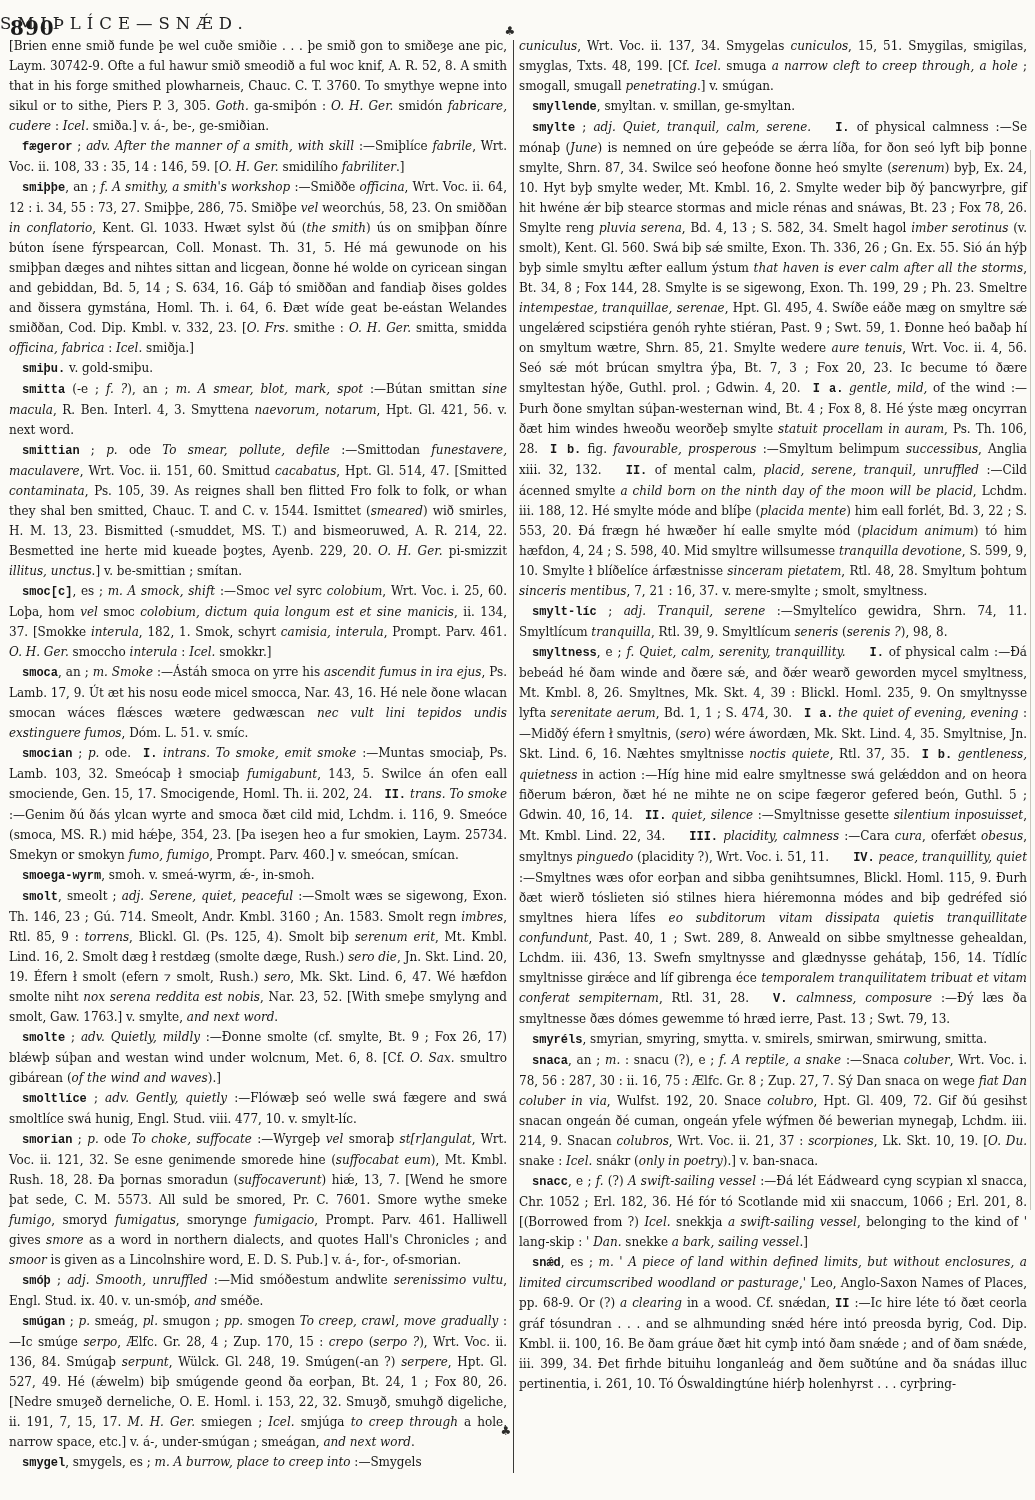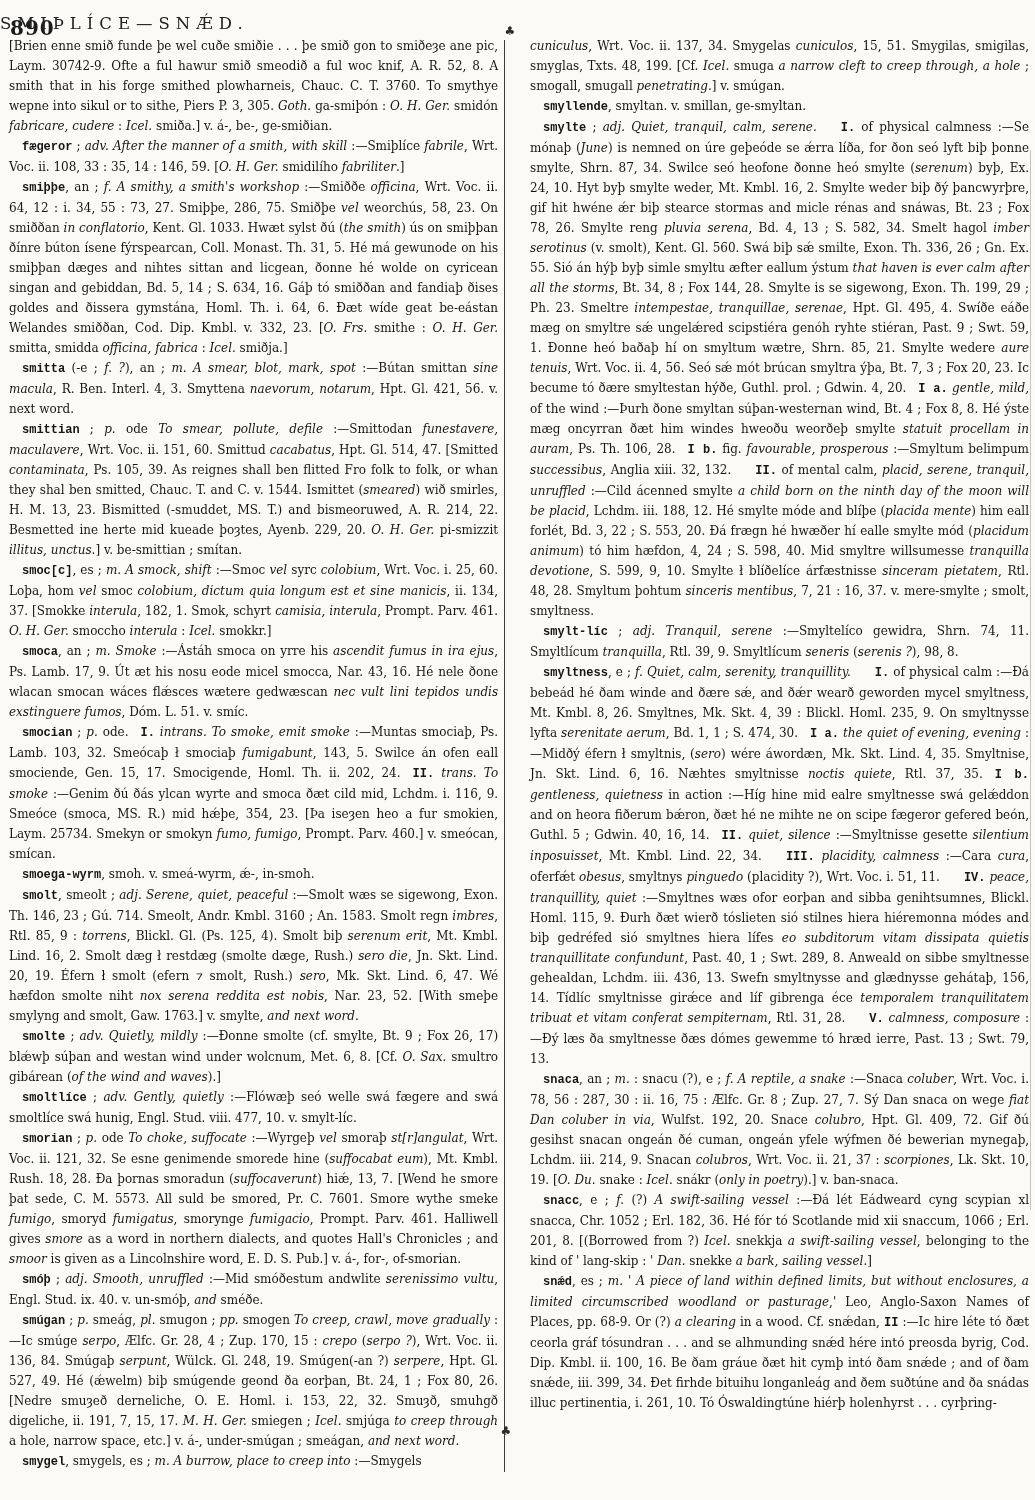--- a/index.html
+++ b/index.html
@@ -28,21 +28,21 @@
     padding:6px 6px 0 9px;
     position:relative;
   }
   .col{
     font-size:12px;
     line-height:20px;
     text-align:justify;
     color:#161616;
   }
   .col.left{width:498px;}
-  .col.right{width:508px;margin-left:20px;}
+  .col.right{width:508px;}
   .rule{
     width:1px;
     background:#3a3a38;
     margin:4px 5px 0 6px;
     align-self:stretch;
     min-height:1388px;
   }
   p.entry{margin:0;text-indent:13px;}
   p.entry.noindent{text-indent:0;}
   .b{font-weight:bold;font-family:Liberation Mono, monospace;}
@@ -68,20 +68,21 @@
     <span class="title">SMIÞLÍCE—SNǼD.</span>
   </div>
 
   <div class="orn top">♣</div>
 
   <div class="columns">
     <div class="col left">
         <p class="entry noindent"><span>[Brien enne smið funde þe wel cuðe smiðie . . . þe smið gon to smiðeȝe ane pic, Laym. 30742-9.  Ofte a ful hawur smið smeodið a ful woc knif, A. R. 52, 8.  A smith that in his forge smithed plowharneis, Chauc. C. T. 3760.  To smythye wepne into sikul or to sithe, Piers P. 3, 305.  </span><span class="i">Goth.</span><span> ga-smiþón : </span><span class="i">O. H. Ger.</span><span> smidón </span><span class="i">fabricare, cudere</span><span> : </span><span class="i">Icel.</span><span> smiða.]  v. á-, be-, ge-smiðian.</span></p>
         <p class="entry"><span class="b">fægeror</span><span> ; </span><span class="i">adv. After the manner of a smith, with skill</span><span> :—Smiþlíce </span><span class="i">fabrile</span><span>, Wrt. Voc. ii. 108, 33 : 35, 14 : 146, 59.  [</span><span class="i">O. H. Ger.</span><span> smidilího </span><span class="i">fabriliter</span><span>.]</span></p>
         <p class="entry"><span class="b">smiþþe</span><span>, an ; </span><span class="i">f. A smithy, a smith's workshop</span><span> :—Smiððe </span><span class="i">officina</span><span>, Wrt. Voc. ii. 64, 12 : i. 34, 55 : 73, 27.  Smiþþe, 286, 75.  Smiðþe </span><span class="i">vel</span><span> weorchús, 58, 23.  On smiððan </span><span class="i">in conflatorio</span><span>, Kent. Gl. 1033.  Hwæt sylst ðú (</span><span class="i">the smith</span><span>) ús on smiþþan ðínre búton ísene fýrspearcan, Coll. Monast. Th. 31, 5.  Hé má gewunode on his smiþþan dæges and nihtes sittan and licgean, ðonne hé wolde on cyricean singan and gebiddan, Bd. 5, 14 ; S. 634, 16.  Gáþ tó smiððan and fandiaþ ðises goldes and ðissera gymstána, Homl. Th. i. 64, 6.  Ðæt wíde geat be-eástan Welandes smiððan, Cod. Dip. Kmbl. v. 332, 23.  [</span><span class="i">O. Frs.</span><span> smithe : </span><span class="i">O. H. Ger.</span><span> smitta, smidda </span><span class="i">officina, fabrica</span><span> : </span><span class="i">Icel.</span><span> smiðja.]</span></p>
+        <p class="entry"><span class="b">smiþu.</span><span>  v. gold-smiþu.</span></p>
         <p class="entry"><span class="b">smitta</span><span> (-e ; </span><span class="i">f. ?</span><span>), an ; </span><span class="i">m. A smear, blot, mark, spot</span><span> :—Bútan smittan </span><span class="i">sine macula</span><span>, R. Ben. Interl. 4, 3.  Smyttena </span><span class="i">naevorum, notarum</span><span>, Hpt. Gl. 421, 56.  v. next word.</span></p>
         <p class="entry"><span class="b">smittian</span><span> ; </span><span class="i">p.</span><span> ode </span><span class="i">To smear, pollute, defile</span><span> :—Smittodan </span><span class="i">funestavere, maculavere</span><span>, Wrt. Voc. ii. 151, 60.  Smittud </span><span class="i">cacabatus</span><span>, Hpt. Gl. 514, 47.  [Smitted </span><span class="i">contaminata</span><span>, Ps. 105, 39.  As reignes shall ben flitted Fro folk to folk, or whan they shal ben smitted, Chauc. T. and C. v. 1544.  Ismittet (</span><span class="i">smeared</span><span>) wið smirles, H. M. 13, 23.  Bismitted (-smuddet, MS. T.) and bismeoruwed, A. R. 214, 22.  Besmetted ine herte mid kueade þoȝtes, Ayenb. 229, 20.  </span><span class="i">O. H. Ger.</span><span> pi-smizzit </span><span class="i">illitus, unctus</span><span>.] v. be-smittian ; smítan.</span></p>
         <p class="entry"><span class="b">smoc[c]</span><span>, es ; </span><span class="i">m. A smock, shift</span><span> :—Smoc </span><span class="i">vel</span><span> syrc </span><span class="i">colobium</span><span>, Wrt. Voc. i. 25, 60.  Loþa, hom </span><span class="i">vel</span><span> smoc </span><span class="i">colobium, dictum quia longum est et sine manicis</span><span>, ii. 134, 37.  [Smokke </span><span class="i">interula</span><span>, 182, 1.  Smok, schyrt </span><span class="i">camisia, interula</span><span>, Prompt. Parv. 461.  </span><span class="i">O. H. Ger.</span><span> smoccho </span><span class="i">interula</span><span> : </span><span class="i">Icel.</span><span> smokkr.]</span></p>
         <p class="entry"><span class="b">smoca</span><span>, an ; </span><span class="i">m. Smoke</span><span> :—Ástáh smoca on yrre his </span><span class="i">ascendit fumus in ira ejus</span><span>, Ps. Lamb. 17, 9.  Út æt his nosu eode micel smocca, Nar. 43, 16.  Hé nele ðone wlacan smocan wáces flǽsces wætere gedwæscan </span><span class="i">nec vult lini tepidos undis exstinguere fumos</span><span>, Dóm. L. 51.  v. smíc.</span></p>
         <p class="entry"><span class="b">smocian</span><span> ; </span><span class="i">p.</span><span> ode. </span><span class="b">I.</span><span> </span><span class="i">intrans. To smoke, emit smoke</span><span> :—Muntas smociaþ, Ps. Lamb. 103, 32.  Smeócaþ ł smociaþ </span><span class="i">fumigabunt</span><span>, 143, 5.  Swilce án ofen eall smociende, Gen. 15, 17.  Smocigende, Homl. Th. ii. 202, 24. </span><span class="b">II.</span><span> </span><span class="i">trans. To smoke</span><span> :—Genim ðú ðás ylcan wyrte and smoca ðæt cild mid, Lchdm. i. 116, 9.  Smeóce (smoca, MS. R.) mid hǽþe, 354, 23.  [Þa iseȝen heo a fur smokien, Laym. 25734.  Smekyn or smokyn </span><span class="i">fumo, fumigo</span><span>, Prompt. Parv. 460.]  v. smeócan, smícan.</span></p>
         <p class="entry"><span class="b">smoega-wyrm</span><span>, smoh.  v. smeá-wyrm, ǽ-, in-smoh.</span></p>
         <p class="entry"><span class="b">smolt</span><span>, smeolt ; </span><span class="i">adj. Serene, quiet, peaceful</span><span> :—Smolt wæs se sigewong, Exon. Th. 146, 23 ; Gú. 714.  Smeolt, Andr. Kmbl. 3160 ; An. 1583.  Smolt regn </span><span class="i">imbres</span><span>, Rtl. 85, 9 : </span><span class="i">torrens</span><span>, Blickl. Gl. (Ps. 125, 4).  Smolt biþ </span><span class="i">serenum erit</span><span>, Mt. Kmbl. Lind. 16, 2.  Smolt dæg ł restdæg (smolte dæge, Rush.) </span><span class="i">sero die</span><span>, Jn. Skt. Lind. 20, 19.  Éfern ł smolt (efern ⁊ smolt, Rush.) </span><span class="i">sero</span><span>, Mk. Skt. Lind. 6, 47.  Wé hæfdon smolte niht </span><span class="i">nox serena reddita est nobis</span><span>, Nar. 23, 52.  [With smeþe smylyng and smolt, Gaw. 1763.]  v. smylte, </span><span class="i">and next word</span><span>.</span></p>
         <p class="entry"><span class="b">smolte</span><span> ; </span><span class="i">adv. Quietly, mildly</span><span> :—Ðonne smolte (cf. smylte, Bt. 9 ; Fox 26, 17) blǽwþ súþan and westan wind under wolcnum, Met. 6, 8.  [Cf. </span><span class="i">O. Sax.</span><span> smultro gibárean (</span><span class="i">of the wind and waves</span><span>).]</span></p>
         <p class="entry"><span class="b">smoltlíce</span><span> ; </span><span class="i">adv. Gently, quietly</span><span> :—Flówæþ seó welle swá fægere and swá smoltlíce swá hunig, Engl. Stud. viii. 477, 10.  v. smylt-líc.</span></p>
         <p class="entry"><span class="b">smorian</span><span> ; </span><span class="i">p.</span><span> ode </span><span class="i">To choke, suffocate</span><span> :—Wyrgeþ </span><span class="i">vel</span><span> smoraþ </span><span class="i">st[r]angulat</span><span>, Wrt. Voc. ii. 121, 32.  Se esne genimende smorede hine (</span><span class="i">suffocabat eum</span><span>), Mt. Kmbl. Rush. 18, 28.  Ða þornas smoradun (</span><span class="i">suffocaverunt</span><span>) hiǽ, 13, 7.  [Wend he smore þat sede, C. M. 5573.  All suld be smored, Pr. C. 7601.  Smore wythe smeke </span><span class="i">fumigo</span><span>, smoryd </span><span class="i">fumigatus</span><span>, smorynge </span><span class="i">fumigacio</span><span>, Prompt. Parv. 461.  Halliwell gives </span><span class="i">smore</span><span> as a word in northern dialects, and quotes Hall's Chronicles ; and </span><span class="i">smoor</span><span> is given as a Lincolnshire word, E. D. S. Pub.]  v. á-, for-, of-smorian.</span></p>
@@ -89,20 +90,21 @@
         <p class="entry"><span class="b">smúgan</span><span> ; </span><span class="i">p.</span><span> smeág, </span><span class="i">pl.</span><span> smugon ; </span><span class="i">pp.</span><span> smogen </span><span class="i">To creep, crawl, move gradually</span><span> :—Ic smúge </span><span class="i">serpo</span><span>, Ælfc. Gr. 28, 4 ; Zup. 170, 15 : </span><span class="i">crepo</span><span> (</span><span class="i">serpo ?</span><span>), Wrt. Voc. ii. 136, 84.  Smúgaþ </span><span class="i">serpunt</span><span>, Wülck. Gl. 248, 19.  Smúgen(-an ?) </span><span class="i">serpere</span><span>, Hpt. Gl. 527, 49.  Hé (ǽwelm) biþ smúgende geond ða eorþan, Bt. 24, 1 ; Fox 80, 26.  [Nedre smuȝeð derneliche, O. E. Homl. i. 153, 22, 32.  Smuȝð, smuhgð digeliche, ii. 191, 7, 15, 17.  </span><span class="i">M. H. Ger.</span><span> smiegen ; </span><span class="i">Icel.</span><span> smjúga </span><span class="i">to creep through</span><span> a hole, narrow space, etc.]  v. á-, under-smúgan ; smeágan, </span><span class="i">and next word</span><span>.</span></p>
         <p class="entry"><span class="b">smygel</span><span>, smygels, es ; </span><span class="i">m. A burrow, place to creep into</span><span> :—Smygels</span></p>
       </div>
     <div class="rule"></div>
     <div class="col right">
         <p class="entry noindent"><span class="i">cuniculus</span><span>, Wrt. Voc. ii. 137, 34.  Smygelas </span><span class="i">cuniculos</span><span>, 15, 51.  Smygilas, smigilas, smyglas, Txts. 48, 199.  [Cf. </span><span class="i">Icel.</span><span> smuga </span><span class="i">a narrow cleft to creep through, a hole</span><span> ; smogall, smugall </span><span class="i">penetrating</span><span>.]  v. smúgan.</span></p>
         <p class="entry"><span class="b">smyllende</span><span>, smyltan.  v. smillan, ge-smyltan.</span></p>
         <p class="entry"><span class="b">smylte</span><span> ; </span><span class="i">adj. Quiet, tranquil, calm, serene.</span><span>  </span><span class="b">I.</span><span> of physical calmness :—Se mónaþ (</span><span class="i">June</span><span>) is nemned on úre geþeóde se ǽrra líða, for ðon seó lyft biþ þonne smylte, Shrn. 87, 34.  Swilce seó heofone ðonne heó smylte (</span><span class="i">serenum</span><span>) byþ, Ex. 24, 10.  Hyt byþ smylte weder, Mt. Kmbl. 16, 2.  Smylte weder biþ ðý þancwyrþre, gif hit hwéne ǽr biþ stearce stormas and micle rénas and snáwas, Bt. 23 ; Fox 78, 26.  Smylte reng </span><span class="i">pluvia serena</span><span>, Bd. 4, 13 ; S. 582, 34.  Smelt hagol </span><span class="i">imber serotinus</span><span> (v. smolt), Kent. Gl. 560.  Swá biþ sǽ smilte, Exon. Th. 336, 26 ; Gn. Ex. 55.  Sió án hýþ byþ simle smyltu æfter eallum ýstum </span><span class="i">that haven is ever calm after all the storms</span><span>, Bt. 34, 8 ; Fox 144, 28.  Smylte is se sigewong, Exon. Th. 199, 29 ; Ph. 23.  Smeltre </span><span class="i">intempestae, tranquillae, serenae</span><span>, Hpt. Gl. 495, 4.  Swíðe eáðe mæg on smyltre sǽ ungelǽred scipstiéra genóh ryhte stiéran, Past. 9 ; Swt. 59, 1.  Ðonne heó baðaþ hí on smyltum wætre, Shrn. 85, 21.  Smylte wedere </span><span class="i">aure tenuis</span><span>, Wrt. Voc. ii. 4, 56.  Seó sǽ mót brúcan smyltra ýþa, Bt. 7, 3 ; Fox 20, 23.  Ic becume tó ðære smyltestan hýðe, Guthl. prol. ; Gdwin. 4, 20. </span><span class="b">I a.</span><span> </span><span class="i">gentle, mild,</span><span> of the wind :—Þurh ðone smyltan súþan-westernan wind, Bt. 4 ; Fox 8, 8.  Hé ýste mæg oncyrran ðæt him windes hweoðu weorðeþ smylte </span><span class="i">statuit procellam in auram</span><span>, Ps. Th. 106, 28. </span><span class="b">I b.</span><span> fig. </span><span class="i">favourable, prosperous</span><span> :—Smyltum belimpum </span><span class="i">successibus</span><span>, Anglia xiii. 32, 132.  </span><span class="b">II.</span><span> of mental calm, </span><span class="i">placid, serene, tranquil, unruffled</span><span> :—Cild ácenned smylte </span><span class="i">a child born on the ninth day of the moon will be placid</span><span>, Lchdm. iii. 188, 12.  Hé smylte móde and blíþe (</span><span class="i">placida mente</span><span>) him eall forlét, Bd. 3, 22 ; S. 553, 20.  Ðá frægn hé hwæðer hí ealle smylte mód (</span><span class="i">placidum animum</span><span>) tó him hæfdon, 4, 24 ; S. 598, 40.  Mid smyltre willsumesse </span><span class="i">tranquilla devotione</span><span>, S. 599, 9, 10.  Smylte ł blíðelíce árfæstnisse </span><span class="i">sinceram pietatem</span><span>, Rtl. 48, 28.  Smyltum þohtum </span><span class="i">sinceris mentibus</span><span>, 7, 21 : 16, 37.  v. mere-smylte ; smolt, smyltness.</span></p>
         <p class="entry"><span class="b">smylt-líc</span><span> ; </span><span class="i">adj. Tranquil, serene</span><span> :—Smyltelíco gewidra, Shrn. 74, 11.  Smyltlícum </span><span class="i">tranquilla</span><span>, Rtl. 39, 9.  Smyltlícum </span><span class="i">seneris</span><span> (</span><span class="i">serenis ?</span><span>), 98, 8.</span></p>
         <p class="entry"><span class="b">smyltness</span><span>, e ; </span><span class="i">f. Quiet, calm, serenity, tranquillity.</span><span>  </span><span class="b">I.</span><span> of physical calm :—Ðá bebeád hé ðam winde and ðære sǽ, and ðǽr wearð geworden mycel smyltness, Mt. Kmbl. 8, 26.  Smyltnes, Mk. Skt. 4, 39 : Blickl. Homl. 235, 9.  On smyltnysse lyfta </span><span class="i">serenitate aerum</span><span>, Bd. 1, 1 ; S. 474, 30. </span><span class="b">I a.</span><span> </span><span class="i">the quiet of evening, evening</span><span> :—Midðý éfern ł smyltnis, (</span><span class="i">sero</span><span>) wére áwordæn, Mk. Skt. Lind. 4, 35.  Smyltnise, Jn. Skt. Lind. 6, 16.  Næhtes smyltnisse </span><span class="i">noctis quiete</span><span>, Rtl. 37, 35. </span><span class="b">I b.</span><span> </span><span class="i">gentleness, quietness</span><span> in action :—Híg hine mid ealre smyltnesse swá gelǽddon and on heora fiðerum bǽron, ðæt hé ne mihte ne on scipe fægeror gefered beón, Guthl. 5 ; Gdwin. 40, 16, 14. </span><span class="b">II.</span><span> </span><span class="i">quiet, silence</span><span> :—Smyltnisse gesette </span><span class="i">silentium inposuisset</span><span>, Mt. Kmbl. Lind. 22, 34.  </span><span class="b">III.</span><span> </span><span class="i">placidity, calmness</span><span> :—Cara </span><span class="i">cura</span><span>, oferfǽt </span><span class="i">obesus</span><span>, smyltnys </span><span class="i">pinguedo</span><span> (placidity ?), Wrt. Voc. i. 51, 11.  </span><span class="b">IV.</span><span> </span><span class="i">peace, tranquillity, quiet</span><span> :—Smyltnes wæs ofor eorþan and sibba genihtsumnes, Blickl. Homl. 115, 9.  Ðurh ðæt wierð tóslieten sió stilnes hiera hiéremonna módes and biþ gedréfed sió smyltnes hiera lífes </span><span class="i">eo subditorum vitam dissipata quietis tranquillitate confundunt</span><span>, Past. 40, 1 ; Swt. 289, 8.  Anweald on sibbe smyltnesse gehealdan, Lchdm. iii. 436, 13.  Swefn smyltnysse and glædnysse gehátaþ, 156, 14.  Tídlíc smyltnisse girǽce and líf gibrenga éce </span><span class="i">temporalem tranquilitatem tribuat et vitam conferat sempiternam</span><span>, Rtl. 31, 28.  </span><span class="b">V.</span><span> </span><span class="i">calmness, composure</span><span> :—Ðý læs ða smyltnesse ðæs dómes gewemme tó hræd ierre, Past. 13 ; Swt. 79, 13.</span></p>
+        <p class="entry"><span class="b">smyréls</span><span>, smyrian, smyring, smytta.  v. smirels, smirwan, smirwung, smitta.</span></p>
         <p class="entry"><span class="b">snaca</span><span>, an ; </span><span class="i">m.</span><span> : snacu (?), e ; </span><span class="i">f. A reptile, a snake</span><span> :—Snaca </span><span class="i">coluber</span><span>, Wrt. Voc. i. 78, 56 : 287, 30 : ii. 16, 75 : Ælfc. Gr. 8 ; Zup. 27, 7.  Sý Dan snaca on wege </span><span class="i">fiat Dan coluber in via</span><span>, Wulfst. 192, 20.  Snace </span><span class="i">colubro</span><span>, Hpt. Gl. 409, 72.  Gif ðú gesihst snacan ongeán ðé cuman, ongeán yfele wýfmen ðé bewerian mynegaþ, Lchdm. iii. 214, 9.  Snacan </span><span class="i">colubros</span><span>, Wrt. Voc. ii. 21, 37 : </span><span class="i">scorpiones</span><span>, Lk. Skt. 10, 19.  [</span><span class="i">O. Du.</span><span> snake : </span><span class="i">Icel.</span><span> snákr (</span><span class="i">only in poetry</span><span>).]  v. ban-snaca.</span></p>
         <p class="entry"><span class="b">snacc</span><span>, e ; </span><span class="i">f.</span><span> (?) </span><span class="i">A swift-sailing vessel</span><span> :—Ðá lét Eádweard cyng scypian xl snacca, Chr. 1052 ; Erl. 182, 36.  Hé fór tó Scotlande mid xii snaccum, 1066 ; Erl. 201, 8.  [(Borrowed from ?) </span><span class="i">Icel.</span><span> snekkja </span><span class="i">a swift-sailing vessel</span><span>, belonging to the kind of ' lang-skip : ' </span><span class="i">Dan.</span><span> snekke </span><span class="i">a bark, sailing vessel</span><span>.]</span></p>
         <p class="entry"><span class="b">snǽd</span><span>, es ; </span><span class="i">m.</span><span> ' </span><span class="i">A piece of land within defined limits, but without enclosures, a limited circumscribed woodland or pasturage</span><span>,' Leo, Anglo-Saxon Names of Places, pp. 68-9.  Or (?) </span><span class="i">a clearing</span><span> in a wood.  Cf. snǽdan, </span><span class="b">II</span><span> :—Ic hire léte tó ðæt ceorla gráf tósundran . . . and se alhmunding snǽd hére intó preosda byrig, Cod. Dip. Kmbl. ii. 100, 16.  Be ðam gráue ðæt hit cymþ intó ðam snǽde ; and of ðam snǽde, iii. 399, 34.  Ðet firhde bituihu longanleág and ðem suðtúne and ða snádas illuc pertinentia, i. 261, 10.  Tó Óswaldingtúne hiérþ holenhyrst . . . cyrþring-</span></p>
       </div>
   </div>
 
   <div class="orn bottom">♣</div>
 
   <div class="edge-line"></div>
 </div>

